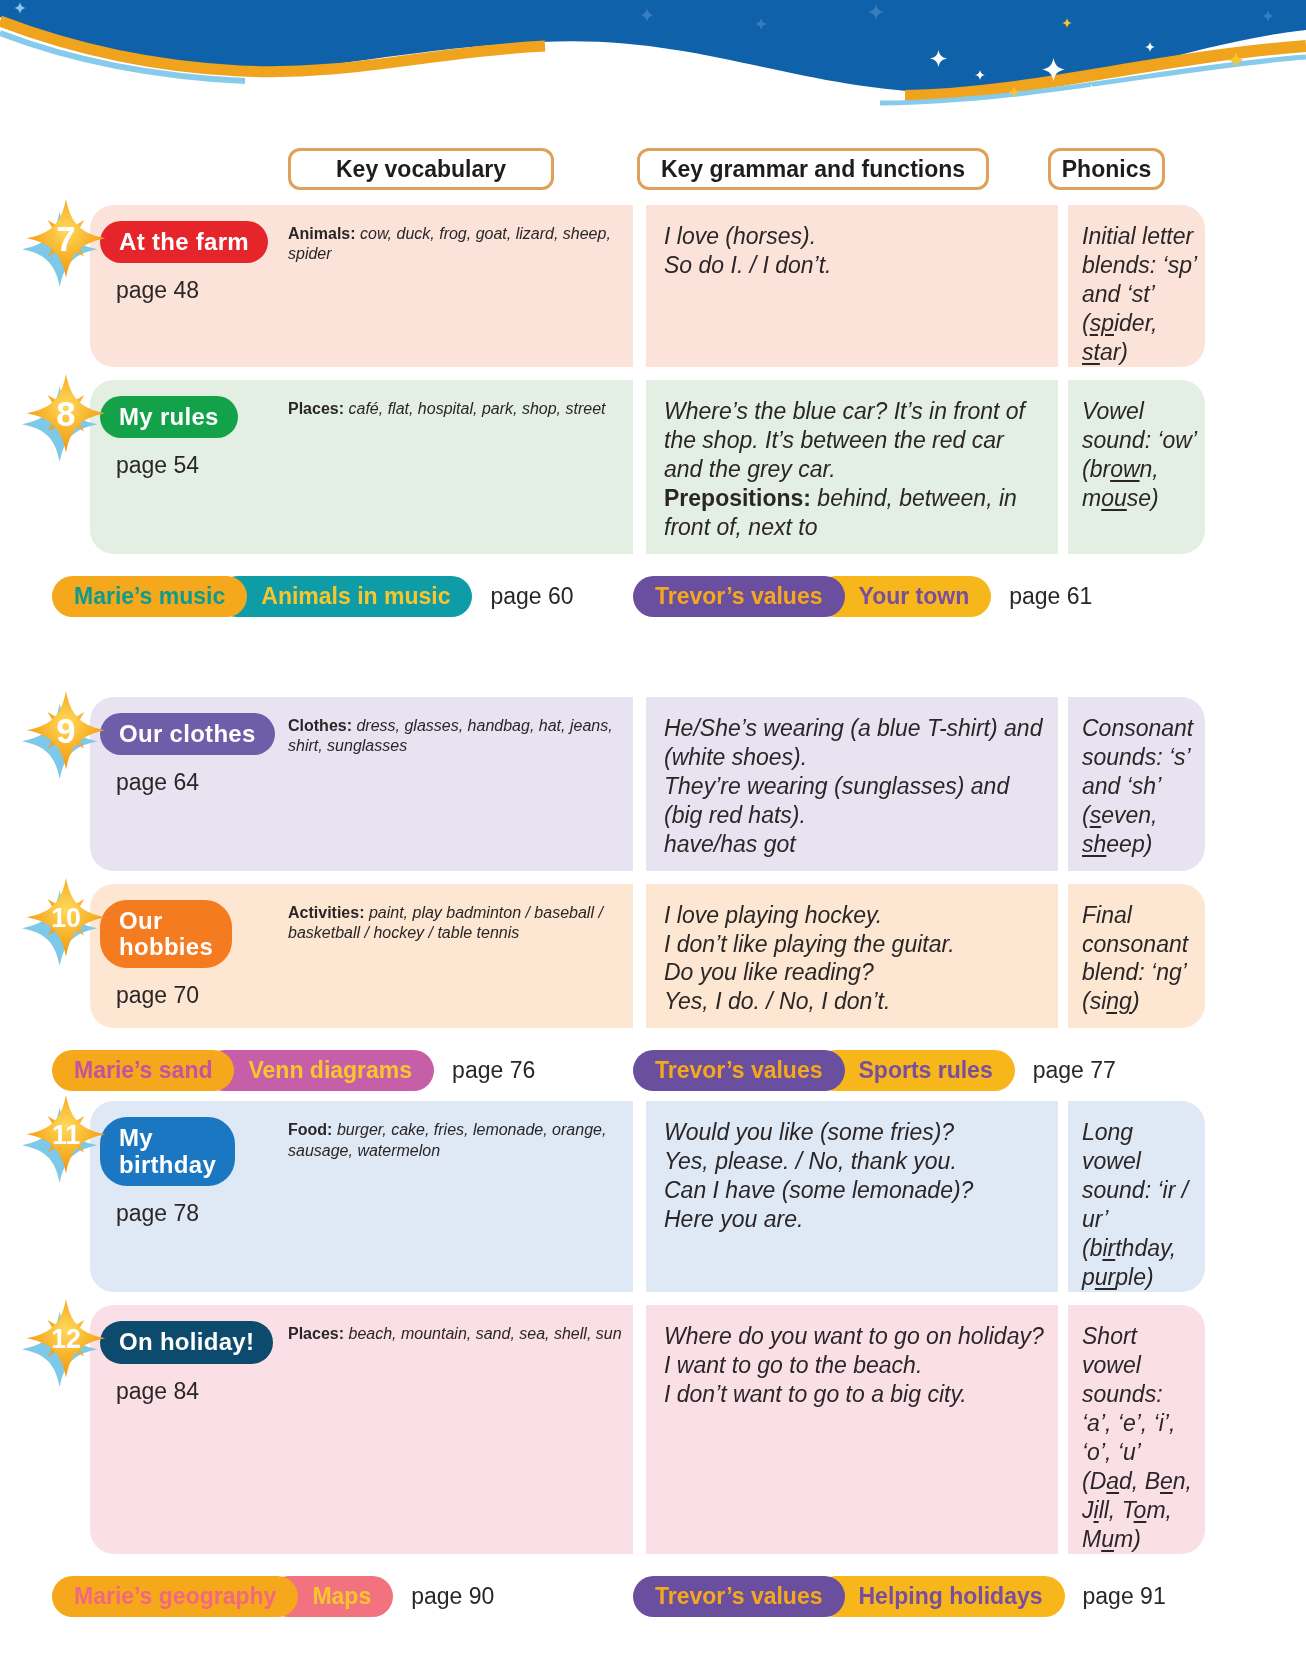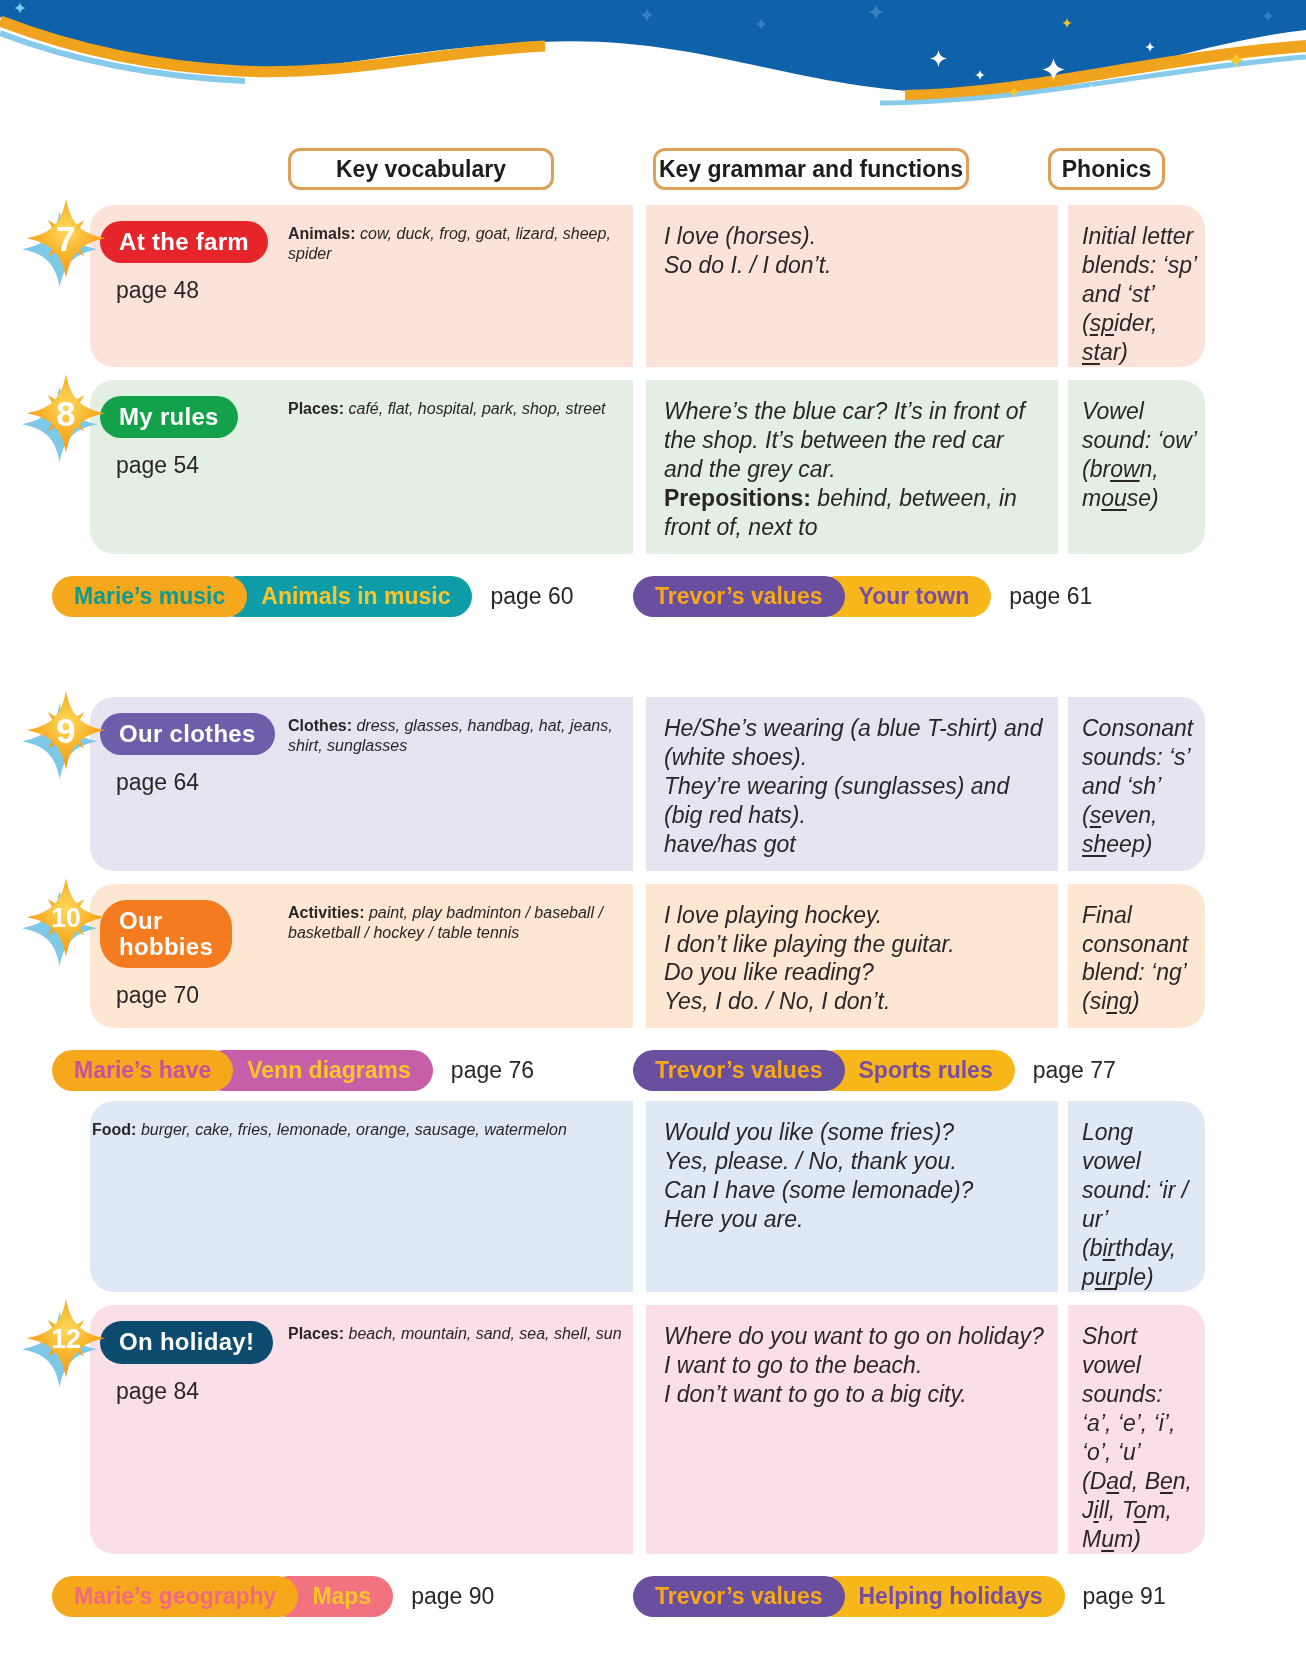--- a/index.html
+++ b/index.html
@@ -73,21 +73,21 @@
     <use href="#star4" transform="translate(755 18) scale(0.12)"></use>
     <use href="#star4" transform="translate(868 4) scale(0.16)"></use>
     <use href="#star4" transform="translate(1262 10) scale(0.12)"></use>
   </g>
   <use href="#star4" transform="translate(14 2) scale(0.12)" fill="#86CBEC"></use>
 </svg>
 
 <div class="content">
   <div class="colheads">
     <div class="colhead" style="left:288px;width:266px">Key vocabulary</div>
-    <div class="colhead" style="left:653px;width:316px">Key grammar and functions</div>
+    <div class="colhead" style="left:637px;width:352px">Key grammar and functions</div>
     <div class="colhead" style="left:1048px;width:117px">Phonics</div>
   </div>
   <div id="rows">
       <div class="unit-row">
         <div class="seg1" style="background:#FBE3DA">
       <div class="ucol">
         <span class="badge"><svg viewBox="0 0 112 112" width="88" height="88">
     <path d="M50 0C56 31 69 44 100 50C69 56 56 69 50 100C44 69 31 56 0 50C31 44 44 31 50 0Z" fill="#7EC8E8" transform="translate(0,16) scale(0.96)"></path>
     <path d="M50 0C56 31 69 44 100 50C69 56 56 69 50 100C44 69 31 56 0 50C31 44 44 31 50 0Z" fill="url(#goldGrad)" transform="translate(56 50) rotate(45) scale(0.66) translate(-50 -50)"></path>
     <path d="M50 0C56 31 69 44 100 50C69 56 56 69 50 100C44 69 31 56 0 50C31 44 44 31 50 0Z" fill="url(#goldGrad)" transform="translate(6,0)"></path>
@@ -188,35 +188,45 @@
           <div class="gline"><i>I don’t like playing the guitar.</i></div>
           <div class="gline"><i>Do you like reading?</i></div>
           <div class="gline"><i>Yes, I do. / No, I don’t.</i></div>
     </div>
     <div class="pseg" style="background:#FDE7D3">
       <i>Final consonant blend: ‘ng’ (si<u>ng</u>)</i></div>
       </div>
       <div class="strip">
         <span class="abs" style="left:52px">
           <span class="combo">
-    <span class="pill p1" style="background:#F6A81C;color:#C2549E">Marie’s have</span>
+    <span class="pill p1" style="background:#F6A81C;color:#C2549E">Marie’s sand</span>
     <span class="pill p2" style="background:#C75FA8;color:#F8C62C">Venn diagrams</span>
     <span class="pagetxt">page 76</span>
           </span>
         </span>
                  <span class="abs" style="left:633px">
           <span class="combo">
     <span class="pill p1" style="background:#6A4F9E;color:#F6A81C">Trevor’s values</span>
     <span class="pill p2" style="background:#F7B71B;color:#7A4E9E">Sports rules</span>
     <span class="pagetxt">page 77</span>
           </span>
         </span>
       </div>
       <div class="unit-row">
         <div class="seg1" style="background:#DFE8F5">
+      <div class="ucol">
+        <span class="badge"><svg viewBox="0 0 112 112" width="88" height="88">
+    <path d="M50 0C56 31 69 44 100 50C69 56 56 69 50 100C44 69 31 56 0 50C31 44 44 31 50 0Z" fill="#7EC8E8" transform="translate(0,16) scale(0.96)"></path>
+    <path d="M50 0C56 31 69 44 100 50C69 56 56 69 50 100C44 69 31 56 0 50C31 44 44 31 50 0Z" fill="url(#goldGrad)" transform="translate(56 50) rotate(45) scale(0.66) translate(-50 -50)"></path>
+    <path d="M50 0C56 31 69 44 100 50C69 56 56 69 50 100C44 69 31 56 0 50C31 44 44 31 50 0Z" fill="url(#goldGrad)" transform="translate(6,0)"></path>
+    <text x="56" y="62" text-anchor="middle" font-size="34" font-weight="bold" fill="#fff" font-family="Liberation Sans, sans-serif">11</text>
+              </svg></span>
+        <span class="upill" style="background:#1B77C1">My<br>birthday</span>
+        <div class="upage">page 78</div>
+      </div>
       <div class="vcol">
         <b>Food:</b> <i>burger, cake, fries, lemonade, orange, sausage, watermelon</i></div>
     </div>
     <div class="gseg" style="background:#DFE8F5">
           <div class="gline"><i>Would you like (some fries)?</i></div>
           <div class="gline"><i>Yes, please. / No, thank you.</i></div>
           <div class="gline"><i>Can I have (some lemonade)?</i></div>
           <div class="gline"><i>Here you are.</i></div>
     </div>
     <div class="pseg" style="background:#DFE8F5">

